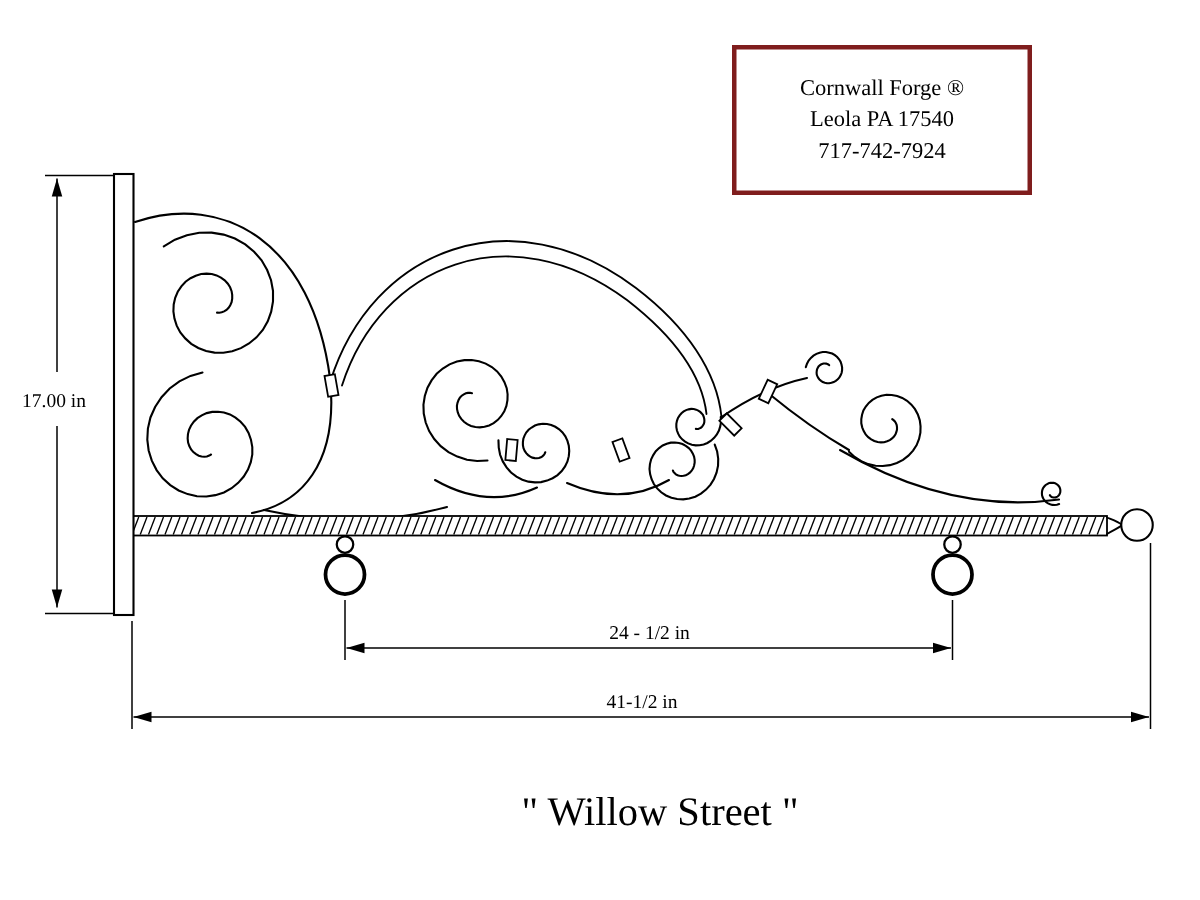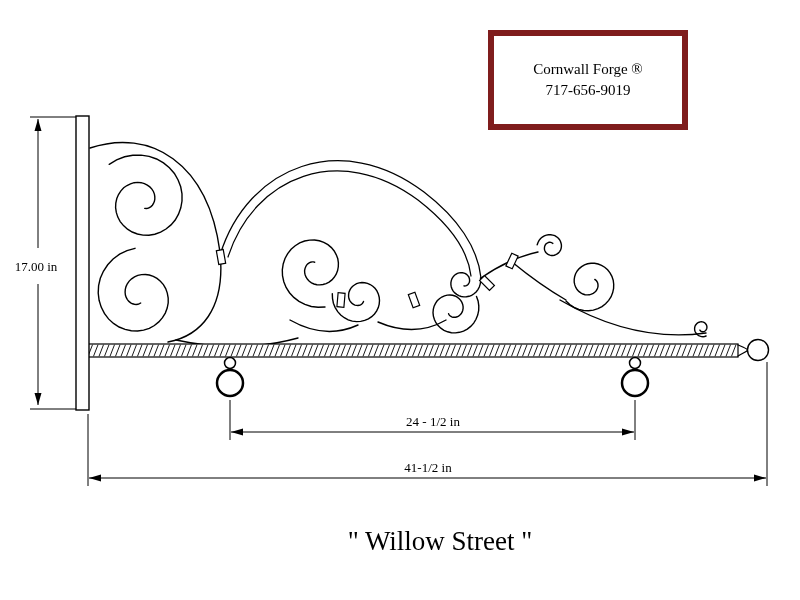--- a/index.html
+++ b/index.html
@@ -1,35 +1,36 @@
 <!DOCTYPE html>
 <html><head>
 <meta charset="utf-8">
 <style>
   html,body{margin:0;padding:0;background:#ffffff;}
   .canvas{position:relative;width:800px;height:600px;background:#fff;overflow:hidden;
           font-family:"Liberation Serif",serif;color:#000;}
   .title-block{position:absolute;left:488px;top:30px;width:200px;height:100px;
-               border:6px solid #7f1d1d;box-sizing:border-box;display:flex;flex-direction:column;
+               border:3px solid #7f1d1d;box-sizing:border-box;display:flex;flex-direction:column;
                justify-content:center;text-align:center;font-size:15px;line-height:21px;}
   .caption{position:absolute;left:80px;top:526px;width:720px;text-align:center;font-size:27px;}
   svg.drawing{position:absolute;left:0;top:0;}
   .sw{fill:none;stroke:#000;stroke-width:1.4;stroke-linecap:round;}
   .sw-thin{fill:none;stroke:#000;stroke-width:1.25;stroke-linecap:round;}
   .dim{stroke:#000;stroke-width:1;fill:none;}
   .dimtext{font-family:"Liberation Serif",serif;font-size:13px;fill:#000;}
 </style>
 </head>
 <body>
 
 <div class="canvas">
 
   <div class="title-block">
     <div>Cornwall Forge ®</div>
-    <div>717-656-9019</div>
+    <div>Leola PA 17540</div>
+    <div>717-742-7924</div>
   </div>
 
   <svg class="drawing" width="800" height="600" viewBox="0 0 800 600">
 
     <g>
       <path class="sw" d="M 90 148 C 150 128, 208 162, 220 252 C 226 310, 200 336, 168 342"></path>
       <path class="sw-thin" d="M 220 255 C 248 165, 342 130, 424 192 C 458 218, 478 248, 481 278"></path>
       <path class="sw-thin" d="M 228 257 C 254 176, 340 142, 418 200 C 449 224, 468 250, 471 276"></path>
       <path class="sw" d="M 290 320 Q 325 340, 358 325"></path>
       <path class="sw" d="M 378 322 Q 415 338, 446 320"></path>

